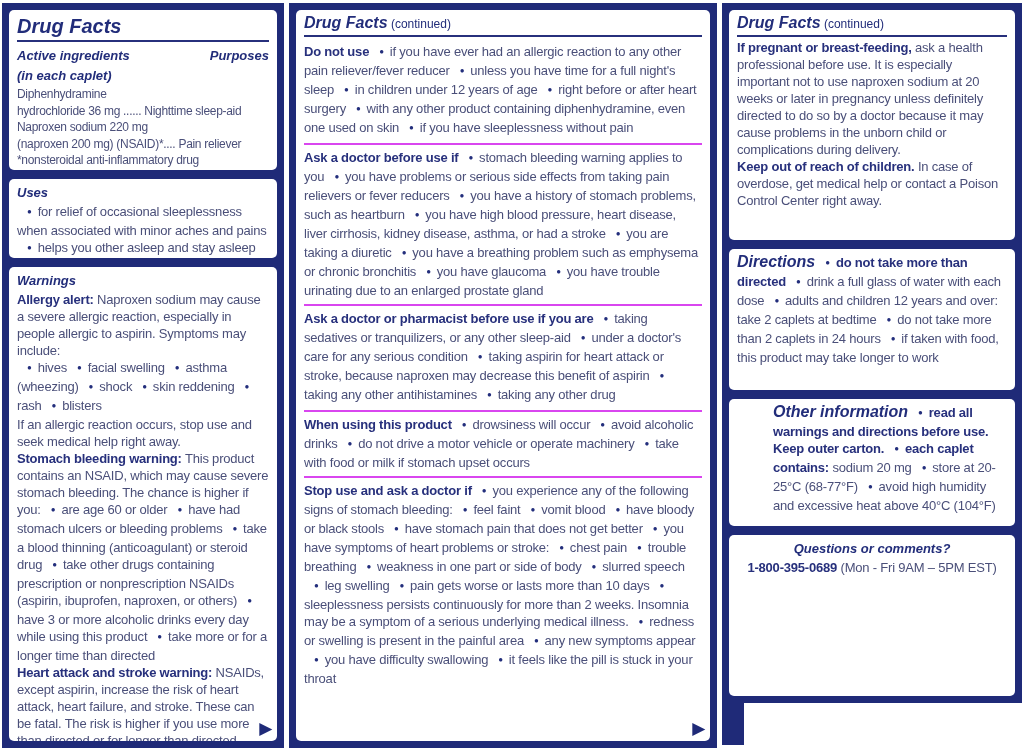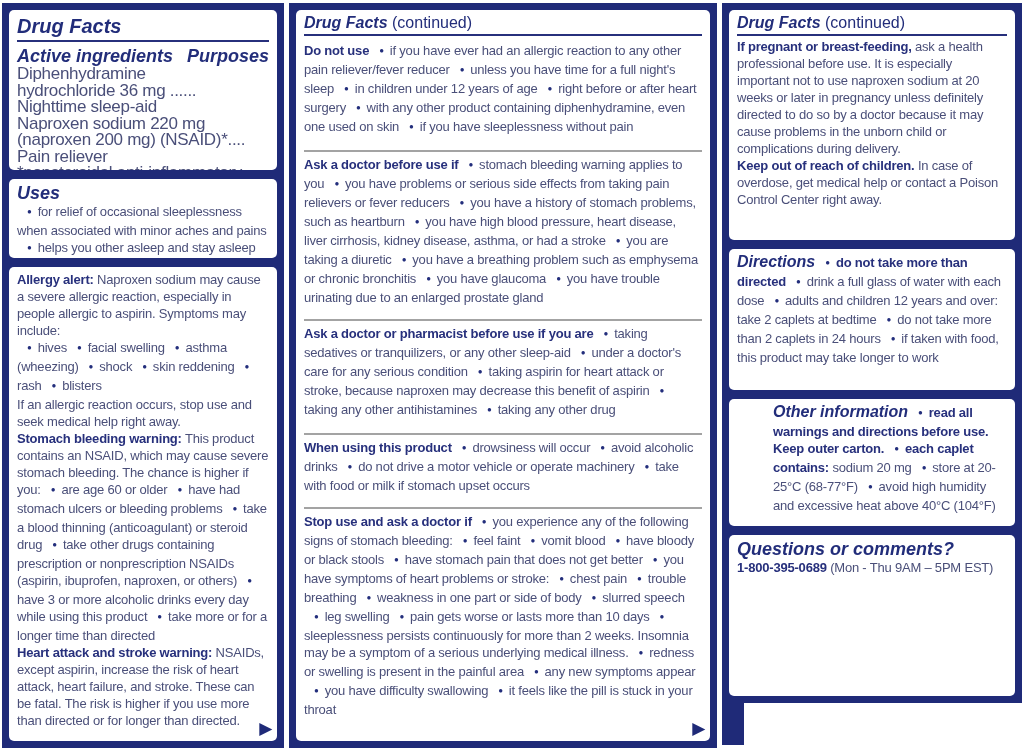--- a/index.html
+++ b/index.html
@@ -7,60 +7,62 @@
   .page{position:absolute;inset:0;background:#ffffff;}
   .panel{position:absolute;background:#1f2a78;}
   .panel-left{left:2px;top:3px;width:282px;height:745px;}
   .panel-mid{left:289px;top:3px;width:428px;height:745px;}
   .panel-right{left:722px;top:3px;width:300px;height:700px;}
   .panel-right-strip{left:722px;top:700px;width:22px;height:45px;}
   .col{display:flex;flex-direction:column;gap:9px;height:100%;box-sizing:border-box;padding:7px;}
   .box{background:#ffffff;border-radius:5px;padding:4px 8px 5px 8px;box-sizing:border-box;
     overflow:hidden;position:relative;color:#4a4f79;font-size:13px;line-height:17px;letter-spacing:-0.2px;}
   .title-xl{font-size:20px;line-height:24px;font-weight:bold;font-style:italic;color:#222d7a;letter-spacing:0;}
-  .title-lg{font-size:18px;line-height:20px;font-weight:bold;font-style:italic;color:#222d7a;letter-spacing:0;}
+  .title-lg{font-size:13px;line-height:20px;font-weight:bold;font-style:italic;color:#222d7a;letter-spacing:0;}
   .rule{border-bottom:2px solid #27307c;margin:2px 0 4px 0;}
   .hd-row{display:flex;justify-content:space-between;align-items:baseline;}
-  .ingredients{font-size:17px;line-height:16.5px;letter-spacing:-0.3px;margin-top:1px;}
+  .ingredients{font-size:12px;line-height:16.5px;letter-spacing:-0.3px;margin-top:1px;}
   .flow{margin:0;}
   .seg-bold{font-weight:bold;color:#27307c;}
   .seg-hi{font-weight:bold;font-style:italic;font-size:16px;color:#222d7a;letter-spacing:0;}
-  .seg-hn{font-size:16px;color:#222d7a;letter-spacing:0;}
+  .seg-hn{font-size:12px;color:#222d7a;letter-spacing:0;}
   .dot{display:inline-block;font-size:8px;color:#232e7c;position:relative;top:-2px;margin:0 6px 0 10px;}
   .mid-box{flex:1;display:flex;flex-direction:column;}
-  .mid-section{padding:4px 0 13px 0;}
-  .mid-section + .mid-section{border-top:2px solid #a3a3a3;}
+  .mid-section{padding:4px 0 5px 0;}
+  .mid-section + .mid-section{border-top:2px solid #d946ef;}
   .mid-header{padding-bottom:2px;border-bottom:2px solid #27307c;margin-bottom:2px;}
   .arrow{position:absolute;right:5px;bottom:4px;color:#1f2a78;font-size:17px;line-height:17px;}
   .b1{height:160px;} .b2{height:79px;} .b3{flex:1;}
-  .r1{height:230px;} .r2{height:141px;} .r3{height:127px;padding-left:44px;} .r4{height:101px;} .r5{flex:1;}
+  .r1{height:230px;} .r2{height:141px;} .r3{height:127px;padding-left:44px;} .r4{height:101px;} .r5{flex:1;text-align:center;}
 </style>
 </head>
 <body>
 
 <div class="page">
 
   <div class="panel panel-left">
     <div class="col">
       <div class="box b1">
         <div class="title-xl">Drug Facts</div>
         <div class="rule"></div>
         <div class="hd-row">
           <span class="title-lg">Active ingredients</span>
           <span class="title-lg">Purposes</span>
         </div>
+        <div class="title-lg">(in each caplet)</div>
         <p class="flow ingredients"><span class="seg-r">Diphenhydramine</span><br><span class="seg-r">hydrochloride 36 mg ...... Nighttime sleep-aid</span><br><span class="seg-r">Naproxen sodium 220 mg</span><br><span class="seg-r">(naproxen 200 mg) (NSAID)*.... Pain reliever</span><br><span class="seg-r">*nonsteroidal anti-inflammatory drug</span></p>
       </div>
 
       <div class="box b2">
         <div class="title-lg">Uses</div>
         <p class="flow"><span class="dot">●</span><span class="seg-r">for relief of occasional sleeplessness when associated with minor aches and pains</span><br><span class="dot">●</span><span class="seg-r">helps you other asleep and stay asleep</span></p>
       </div>
 
       <div class="box b3">
+        <div class="title-lg">Warnings</div>
         <p class="flow"><span class="seg-bold">Allergy alert:</span><span class="seg-r"> Naproxen sodium may cause a severe allergic reaction, especially in people allergic to aspirin.  Symptoms may include:</span><br><span class="dot">●</span><span class="seg-r">hives</span><span class="dot">●</span><span class="seg-r">facial swelling</span><span class="dot">●</span><span class="seg-r">asthma (wheezing)</span><span class="dot">●</span><span class="seg-r">shock</span><span class="dot">●</span><span class="seg-r">skin reddening</span><span class="dot">●</span><span class="seg-r">rash</span><span class="dot">●</span><span class="seg-r">blisters</span><br><span class="seg-r">If an allergic reaction occurs, stop use and seek medical help right away.</span><br><span class="seg-bold">Stomach bleeding warning:</span><span class="seg-r"> This product contains an NSAID, which may cause severe stomach bleeding.  The chance is higher if you:</span><span class="dot">●</span><span class="seg-r">are age 60 or older</span><span class="dot">●</span><span class="seg-r">have had stomach ulcers or bleeding problems</span><span class="dot">●</span><span class="seg-r">take a blood thinning (anticoagulant) or steroid drug</span><span class="dot">●</span><span class="seg-r">take other drugs containing prescription or nonprescription NSAIDs (aspirin, ibuprofen, naproxen, or others)</span><span class="dot">●</span><span class="seg-r">have 3 or more alcoholic drinks every day while using this product</span><span class="dot">●</span><span class="seg-r">take more or for a longer time than directed</span><br><span class="seg-bold">Heart attack and stroke warning:</span><span class="seg-r"> NSAIDs, except aspirin, increase the risk of heart attack, heart failure, and stroke. These can be fatal. The risk is higher if you use more than directed or for longer than directed.</span></p>
         <span class="arrow">▶</span>
       </div>
     </div>
   </div>
 
   <div class="panel panel-mid">
     <div class="col">
       <div class="box mid-box">
         <div class="mid-header flow"><span class="seg-hi">Drug Facts</span><span class="seg-hn"> (continued)</span></div>
@@ -91,20 +93,20 @@
         <p class="flow"><span class="seg-bold">If pregnant or breast-feeding,</span><span class="seg-r"> ask a health professional before use.  It is especially important not to use naproxen sodium at 20 weeks or later in pregnancy unless definitely directed to do so by a doctor because it may cause problems in the unborn child or complications during delivery.</span><br><span class="seg-bold">Keep out of reach of children.</span><span class="seg-r">  In case of overdose, get medical help or contact a Poison Control Center right away.</span></p>
       </div>
       <div class="box r2">
         <p class="flow"><span class="seg-hi">Directions</span><span class="dot">●</span><span class="seg-bold">do not take more than directed</span><span class="dot">●</span><span class="seg-r">drink a full glass of water with each dose</span><span class="dot">●</span><span class="seg-r">adults and children 12 years and over:  take 2 caplets at bedtime</span><span class="dot">●</span><span class="seg-r">do not take more than 2 caplets in 24 hours</span><span class="dot">●</span><span class="seg-r">if taken with food, this product may take longer to work</span></p>
       </div>
       <div class="box r3">
         <p class="flow"><span class="seg-hi">Other information</span><span class="dot">●</span><span class="seg-bold">read all warnings and directions before use.  Keep outer carton.</span><span class="dot">●</span><span class="seg-bold">each caplet contains:</span><span class="seg-r"> sodium 20 mg</span><span class="dot">●</span><span class="seg-r">store at 20-25°C (68-77°F)</span><span class="dot">●</span><span class="seg-r">avoid high humidity and excessive heat above 40°C (104°F)</span></p>
       </div>
       <div class="box r5">
         <div class="title-lg">Questions or comments?</div>
-        <p class="flow"><span class="seg-bold">1-800-395-0689</span><span class="seg-r">  (Mon - Thu 9AM – 5PM EST)</span></p>
+        <p class="flow"><span class="seg-bold">1-800-395-0689</span><span class="seg-r">  (Mon - Fri 9AM – 5PM EST)</span></p>
       </div>
     </div>
   </div>
 
   <div class="panel panel-right-strip"></div>
 
 </div>
 
 </body></html>

